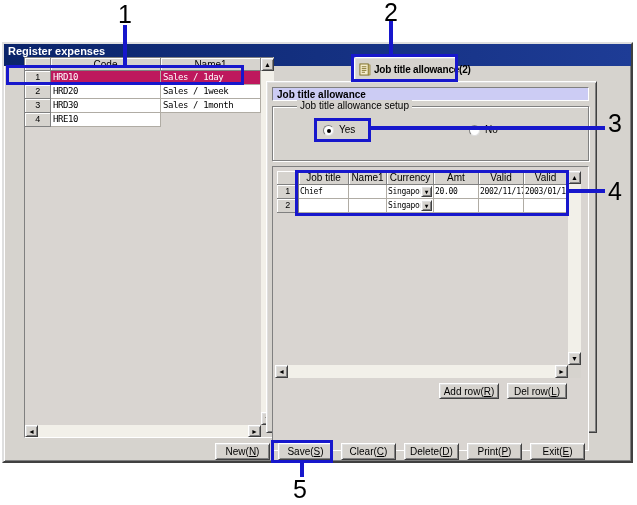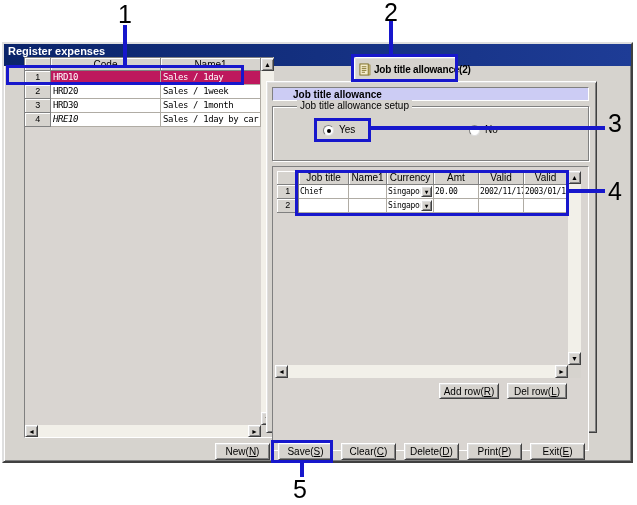--- a/index.html
+++ b/index.html
@@ -42,21 +42,21 @@
 
   
   .tab{position:absolute;background:var(--face);border:1px solid;border-color:#fff var(--dark) var(--face) #fff;
        box-shadow:inset 1px 1px 0 #dfdfdf, inset -1px 0 0 var(--mid);border-radius:2px 2px 0 0;
        display:flex;align-items:center;gap:3px;padding:0 4px;font-weight:bold;font-size:10px;letter-spacing:-0.2px;white-space:nowrap;}
   #tabpage{left:262px;top:37px;width:331px;height:352px;background:var(--face);
        border:1px solid;border-color:#fff var(--dark) var(--dark) #fff;
        box-shadow:inset 1px 1px 0 #dfdfdf, inset -1px -1px 0 var(--mid);}
   #panel-header{left:268px;top:43px;width:317px;height:14px;background:var(--lav);
        border:1px solid;border-color:var(--mid) #fff #fff var(--mid);
-       font-size:10px;font-weight:bold;display:flex;align-items:center;padding-left:20px;}
+       font-size:10px;font-weight:bold;display:flex;align-items:center;padding-left:4px;}
   #groupbox{left:268px;top:62px;width:317px;height:55px;border:1px solid var(--mid);
        box-shadow:inset 1px 1px 0 #fff, 1px 1px 0 #fff;}
   #group-label{position:absolute;top:-7px;left:6px;background:var(--face);padding:0 3px;font-size:10px;margin-left:18px;}
   .radio{position:absolute;width:11px;height:11px;border-radius:50%;background:#fff;
        border:1px solid;border-color:var(--mid) #dfdfdf #dfdfdf var(--mid);}
   .radio.checked::after{content:'';position:absolute;left:2.5px;top:2.5px;width:4px;height:4px;border-radius:50%;background:#000;}
   .rlabel{position:absolute;font-size:10px;}
 
   
   #alw-frame{left:268px;top:122px;width:317px;height:285px;background:var(--tablebg);}
@@ -106,22 +106,21 @@
             <div class="lcell" style="width: 110px;">HRD20</div>
             <div class="lcell" style="width: 100px;">Sales / 1week</div>
           </div>
           <div class="lrow">
             <div class="lcell num" style="width: 26px;">3</div>
             <div class="lcell" style="width: 110px;">HRD30</div>
             <div class="lcell" style="width: 100px;">Sales / 1month</div>
           </div>
           <div class="lrow">
             <div class="lcell num" style="width: 26px;">4</div>
-            <div class="lcell" style="width: 110px; font-style: italic;">HRE10</div>
-            <div class="lcell" style="width: 100px;">Sales / 1day by car</div>
+            <div class="lcell" style="width: 110px;">HRE10</div>
           </div>
         </div>
 
       <div class="vtrack" style="left:236px;top:0;width:13px;height:367px"></div>
       <div class="sb b3d" style="left:236px;top:0;width:13px;height:13px">
           <span>▲</span>
         </div>
       <div class="sb b3d" style="left:236px;top:354px;width:13px;height:13px">
           <span>▼</span>
         </div>

